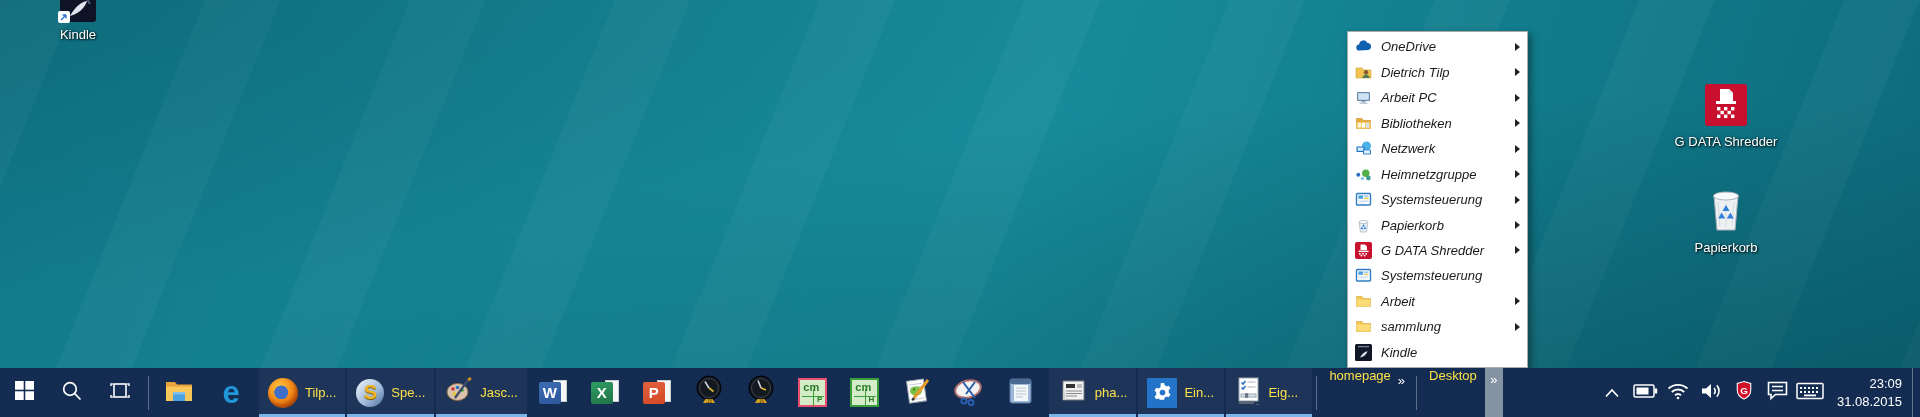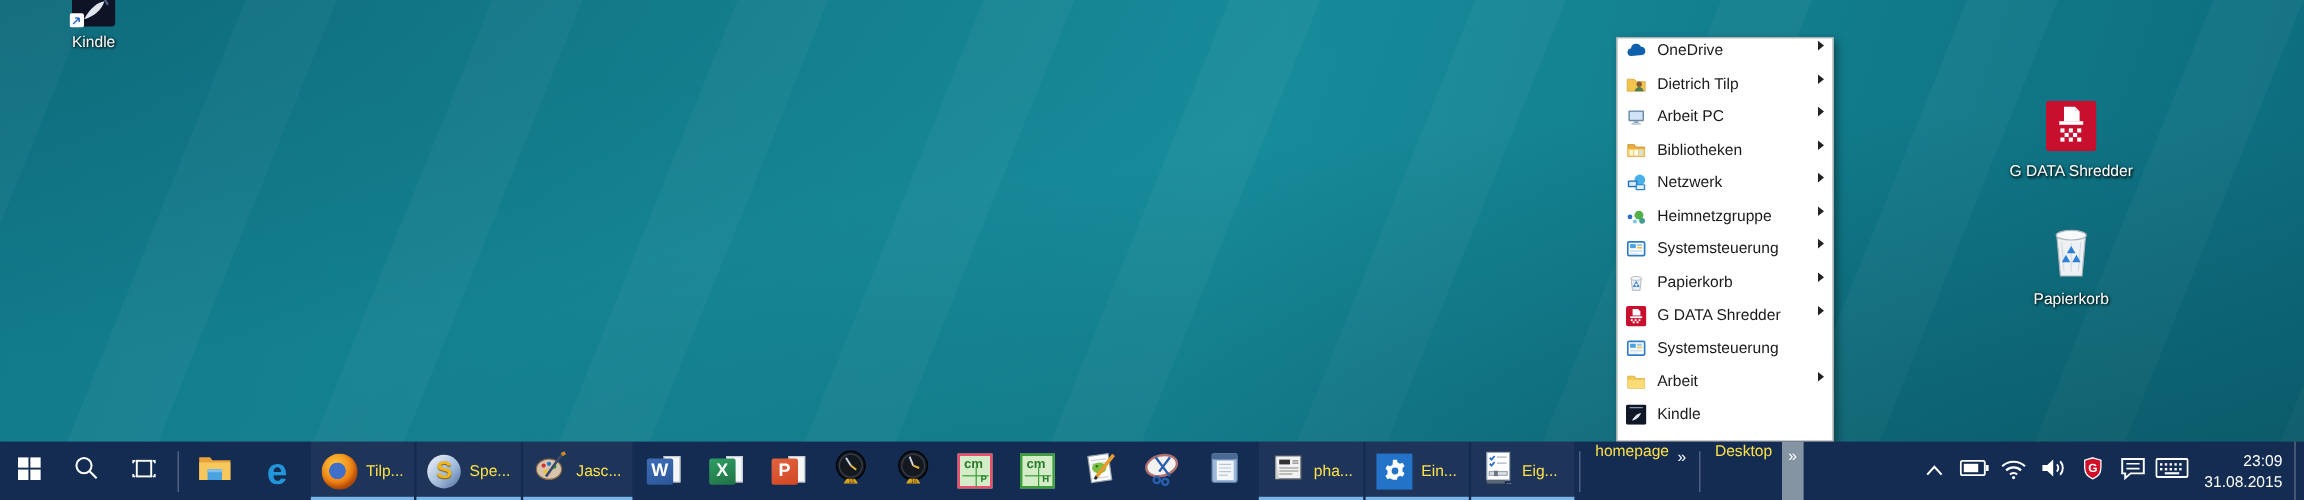--- a/index.html
+++ b/index.html
@@ -26,21 +26,21 @@
   .kindle-tile { position:absolute; left:2px; top:-14px; width:36px; height:36px;
     background:#0e1426; border-radius:3px; }
 
   .shredder-wrap { left:1662px; top:84px; }
   .bin-wrap { left:1662px; top:188px; }
 
   
   .cmenu { position:absolute; left:1347px; top:31px; width:181px; height:337px;
     background:#fff; border:1px solid #a9a9a9; box-shadow:3px 3px 7px rgba(0,0,0,.4);
     display:flex; flex-direction:column; padding:2px 0; }
-  .mi { flex:1; display:flex; padding-left:7px; cursor:default; }
+  .mi { flex:1; display:flex; align-items:center; padding-left:7px; cursor:default;font-style:italic; }
   .mic { width:17px; height:17px; flex:0 0 17px; display:flex; align-items:center; justify-content:center; }
   .mic svg { display:block; }
   .mil { margin-left:9px; font-size:13px; color:#1a1a1a; white-space:nowrap; }
   .arr { margin-left:auto; margin-right:7px; width:0; height:0;
     border-left:5px solid #222; border-top:4px solid transparent; border-bottom:4px solid transparent; }
 
   
   .taskbar { position:absolute; left:0; bottom:0; width:1920px; height:49px;
     background:#142c52; display:flex; align-items:stretch; color:#fff; }
   .tbtn { width:48px; display:flex; align-items:center; justify-content:center; position:relative; }
@@ -298,20 +298,30 @@
       <span class="mic">
         <svg width="17" height="17" viewBox="0 0 17 17">
             <path d="M1.5 3.5h5.5l1.5 2h7v8h-14z" fill="#f6c84f" stroke="#cfa23b" stroke-width=".6"></path>
             <path d="M1.5 6.5h14v7h-14z" fill="#fbdb76"></path>
           </svg>
         </span>
       <span class="mil">Arbeit</span>
       <span class="arr"></span>
     </div>
 
+    <div class="mi">
+      <span class="mic">
+        <svg width="17" height="17" viewBox="0 0 17 17">
+            <path d="M1.5 3.5h5.5l1.5 2h7v8h-14z" fill="#f6c84f" stroke="#cfa23b" stroke-width=".6"></path>
+            <path d="M1.5 6.5h14v7h-14z" fill="#fbdb76"></path>
+          </svg>
+        </span>
+      <span class="mil">sammlung</span>
+      <span class="arr"></span>
+    </div>
 
 
     <div class="mi">
       <span class="mic">
         <svg width="17" height="17" viewBox="0 0 17 17">
             <rect width="17" height="17" rx="1.5" fill="#101726"></rect>
             <rect x="3" y="2.2" width="11" height="1" fill="#8fa0bd"></rect>
             <path d="M5 13.5c2-4 5-6 7.5-6.3-1 3.2-4.2 5.8-7.5 6.3z" fill="#dfe6f0"></path>
           </svg>
         </span>

